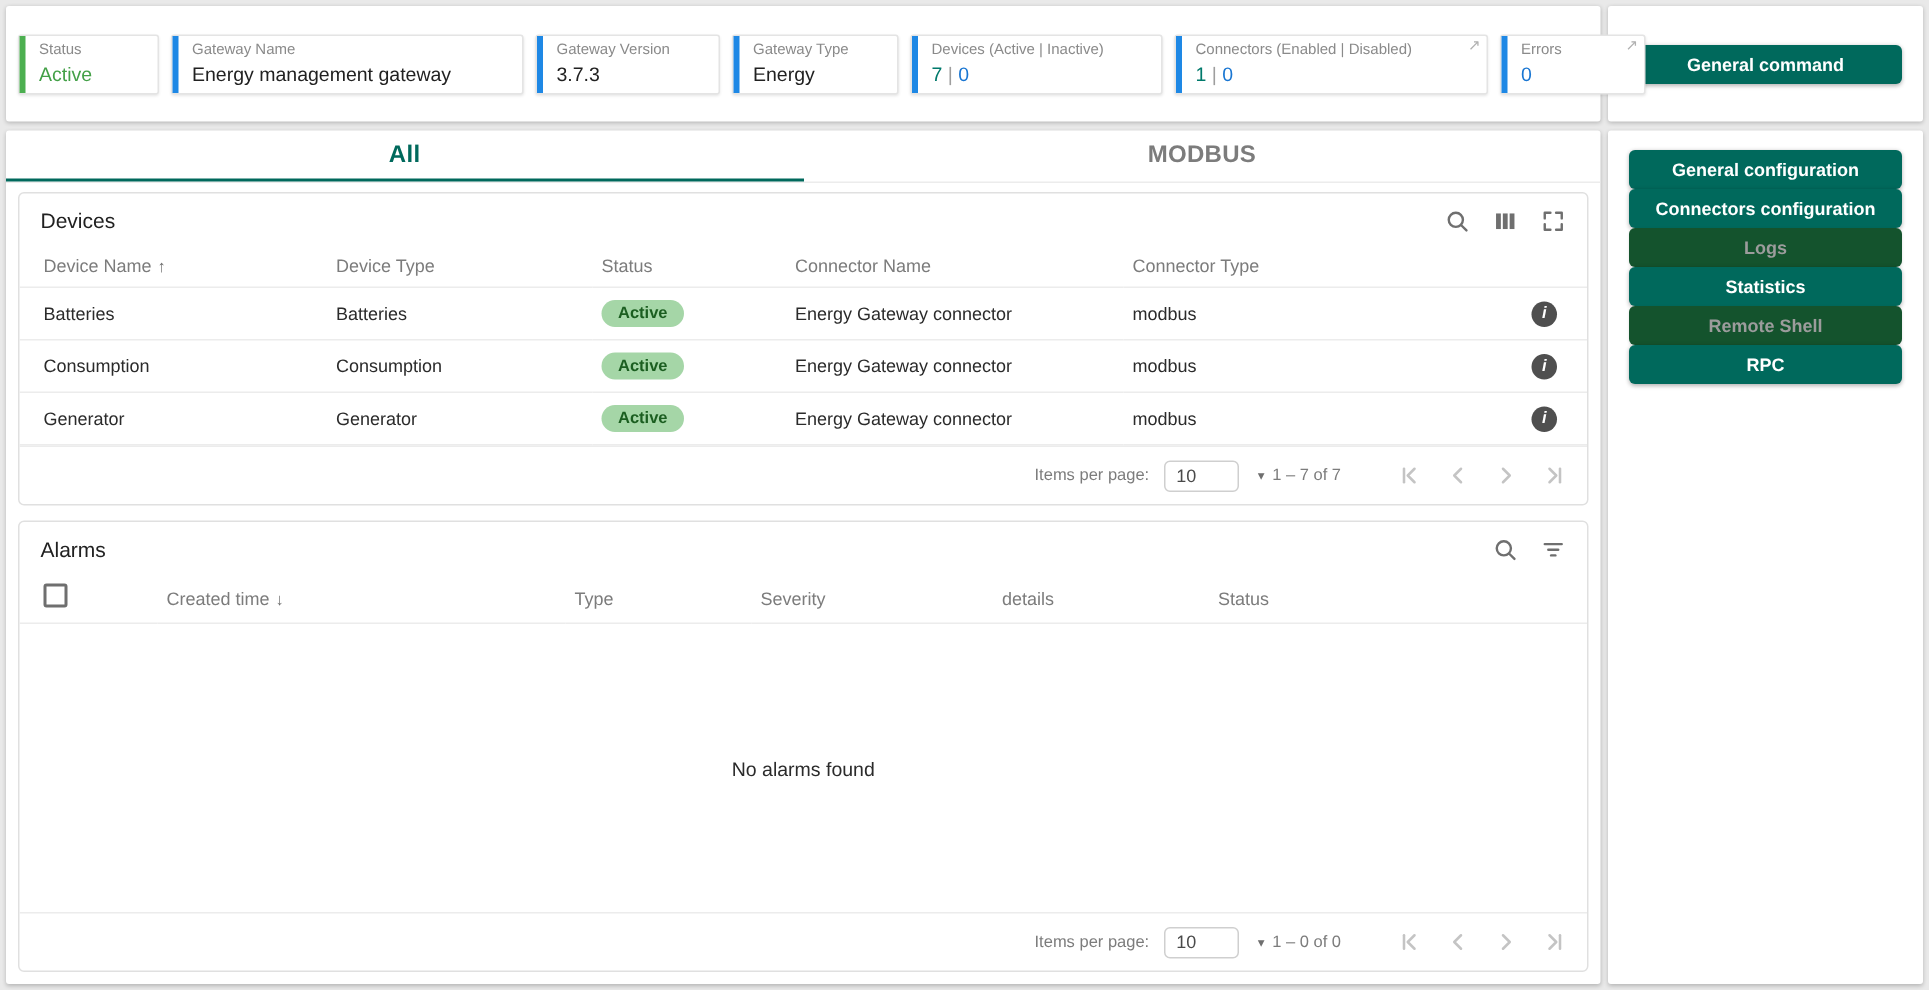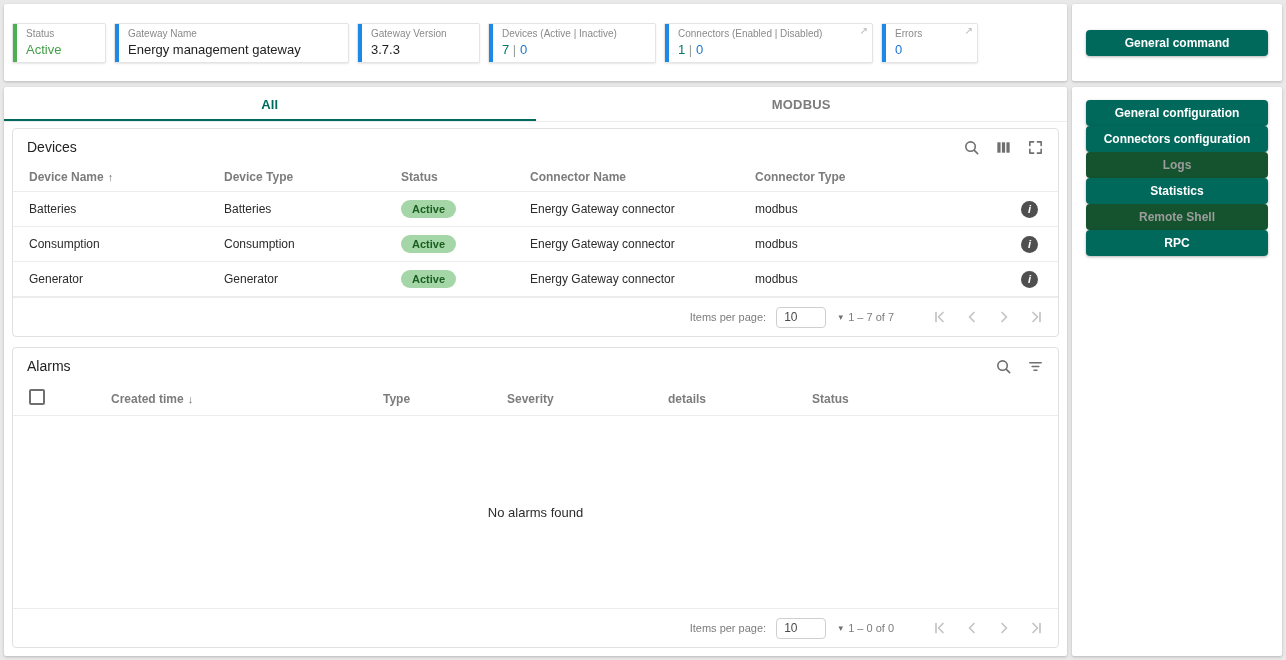--- a/index.html
+++ b/index.html
@@ -36,38 +36,38 @@
     line-height:1; cursor:pointer;
   }
   .w-status{width:94px}.w-name{width:235px}.w-version{width:123px}.w-type{width:111px}
   .w-devices{width:168px}.w-connectors{width:209px}.w-errors{width:97px}
 
   
   .main-card { flex:1; display:flex; flex-direction:column; overflow:hidden; }
   .tabs { display:flex; height:35px; border-bottom:1px solid #ececec; flex:none; }
   .tab {
     flex:1; display:flex; align-items:center; justify-content:center;
-    font-size:13px; font-weight:bold; color:#7c7c7c; cursor:pointer; position:relative;
+    font-size:16px; font-weight:bold; color:#7c7c7c; cursor:pointer; position:relative;
     letter-spacing:.2px;
   }
   .tab.active { color:#00695c; }
   .tab.active::after { content:""; position:absolute; left:0; right:0; bottom:0; height:2px; background:#00695c; }
 
   .inner-card { border:1px solid #e0e0e0; border-radius:4px; margin:6px 8px 8px; display:flex; flex-direction:column; background:#fff; }
   .panel-head { display:flex; align-items:center; padding:9px 14px 7px; flex:none; }
   .panel-title { font-size:14px; color:#212121; }
   .panel-icons { margin-left:auto; display:flex; align-items:center; gap:14px; }
   .icon-btn { width:18px; height:18px; display:flex; align-items:center; justify-content:center; cursor:pointer; }
   .icon-btn svg { width:17px; height:17px; }
   .stroke-ic { fill:none; stroke:#6f6f6f; stroke-width:1.7; stroke-linecap:round; stroke-linejoin:round; }
   .fill-ic { fill:#6f6f6f; }
 
   table { width:100%; border-collapse:collapse; table-layout:fixed; }
   th {
-    font-size:12px; font-weight:700; color:#7c7c7c; text-align:left;
+    font-size:12px; font-weight:400; color:#7c7c7c; text-align:left;
     padding:7px 6px; border-bottom:1px solid #ececec; white-space:nowrap; cursor:pointer;
   }
   td { font-size:12px; color:#2b2b2b; padding:0 6px; height:35px; border-bottom:1px solid #ececec; white-space:nowrap; }
   .pad-first { padding-left:16px; }
   .sort-arrow { font-size:11px; color:#6f6f6f; margin-left:4px; }
 
   .chip {
     display:inline-block; background:#a5d6a7; color:#1b5e20;
     font-size:11px; font-weight:bold; padding:3px 11px; border-radius:11px;
   }
@@ -133,20 +133,25 @@
         <span class="stat-label">Gateway Name</span>
         <span class="stat-value">Energy management gateway</span>
       </div>
 
       <div class="stat-card w-version">
         <span class="stat-accent accent-blue"></span>
         <span class="stat-label">Gateway Version</span>
         <span class="stat-value">3.7.3</span>
       </div>
 
+      <div class="stat-card w-type">
+        <span class="stat-accent accent-blue"></span>
+        <span class="stat-label">Gateway Type</span>
+        <span class="stat-value">Energy</span>
+      </div>
 
       <div class="stat-card w-devices">
         <span class="stat-accent accent-blue"></span>
         <span class="stat-label">Devices (Active | Inactive)</span>
         <span class="stat-value"><span class="v-teal">7</span> <span class="v-sep">|</span> <span class="v-blue">0</span></span>
       </div>
 
       <div class="stat-card w-connectors">
         <span class="stat-accent accent-blue"></span>
         <span class="open-link">↗</span>

